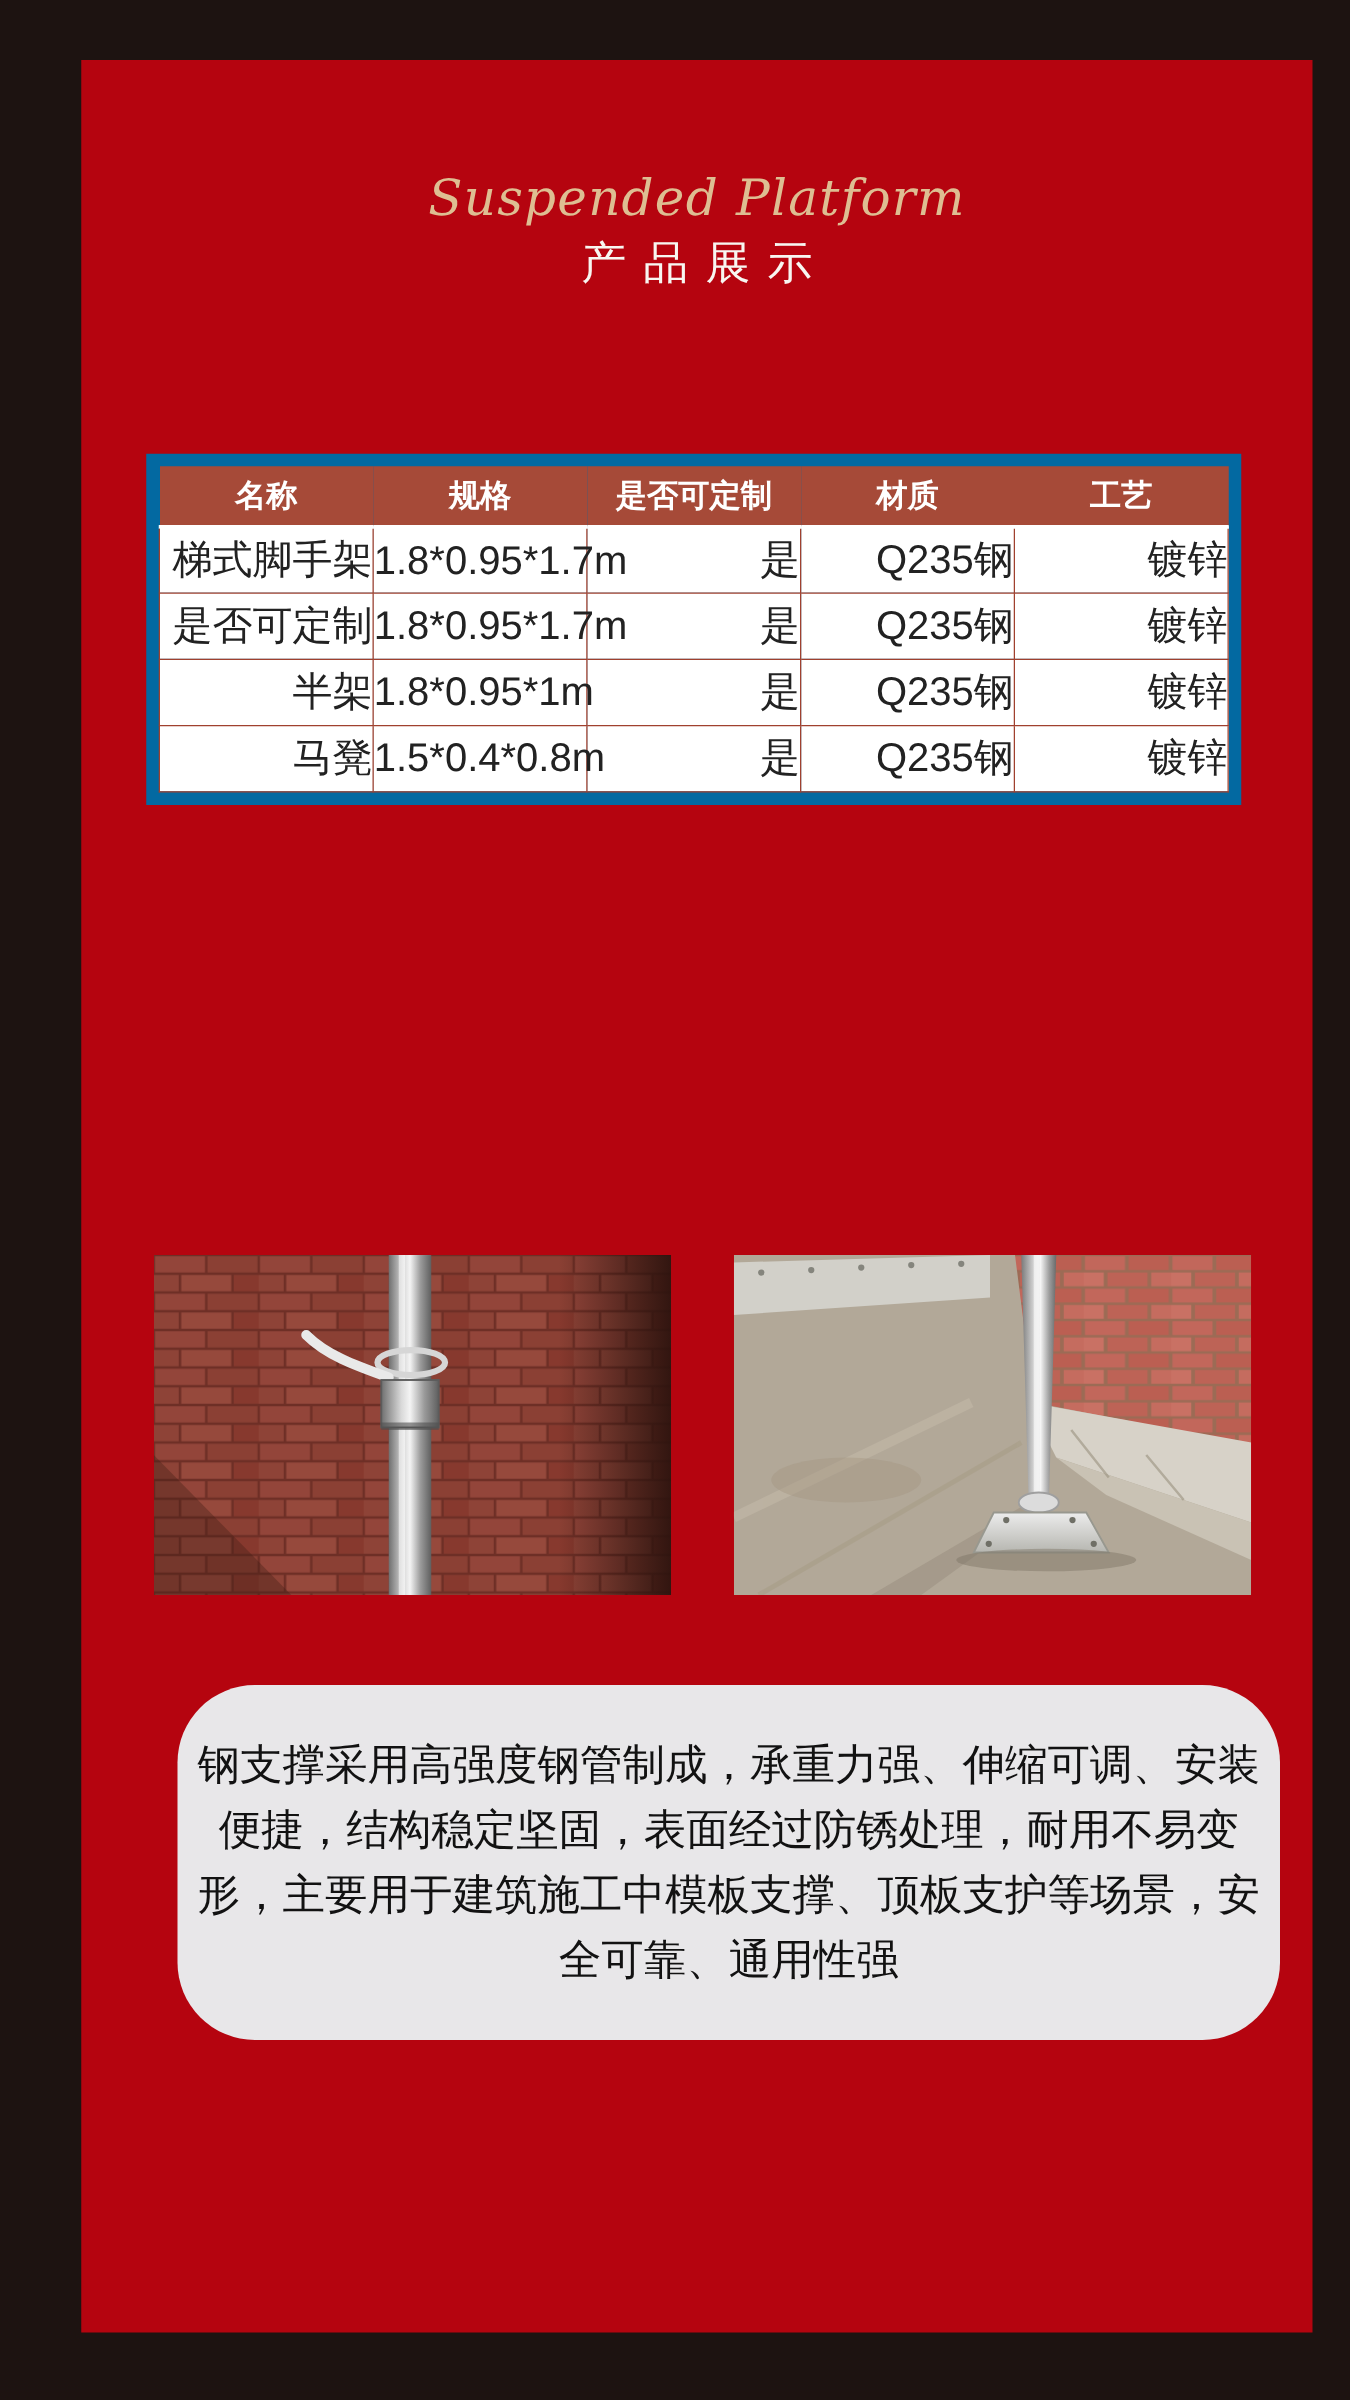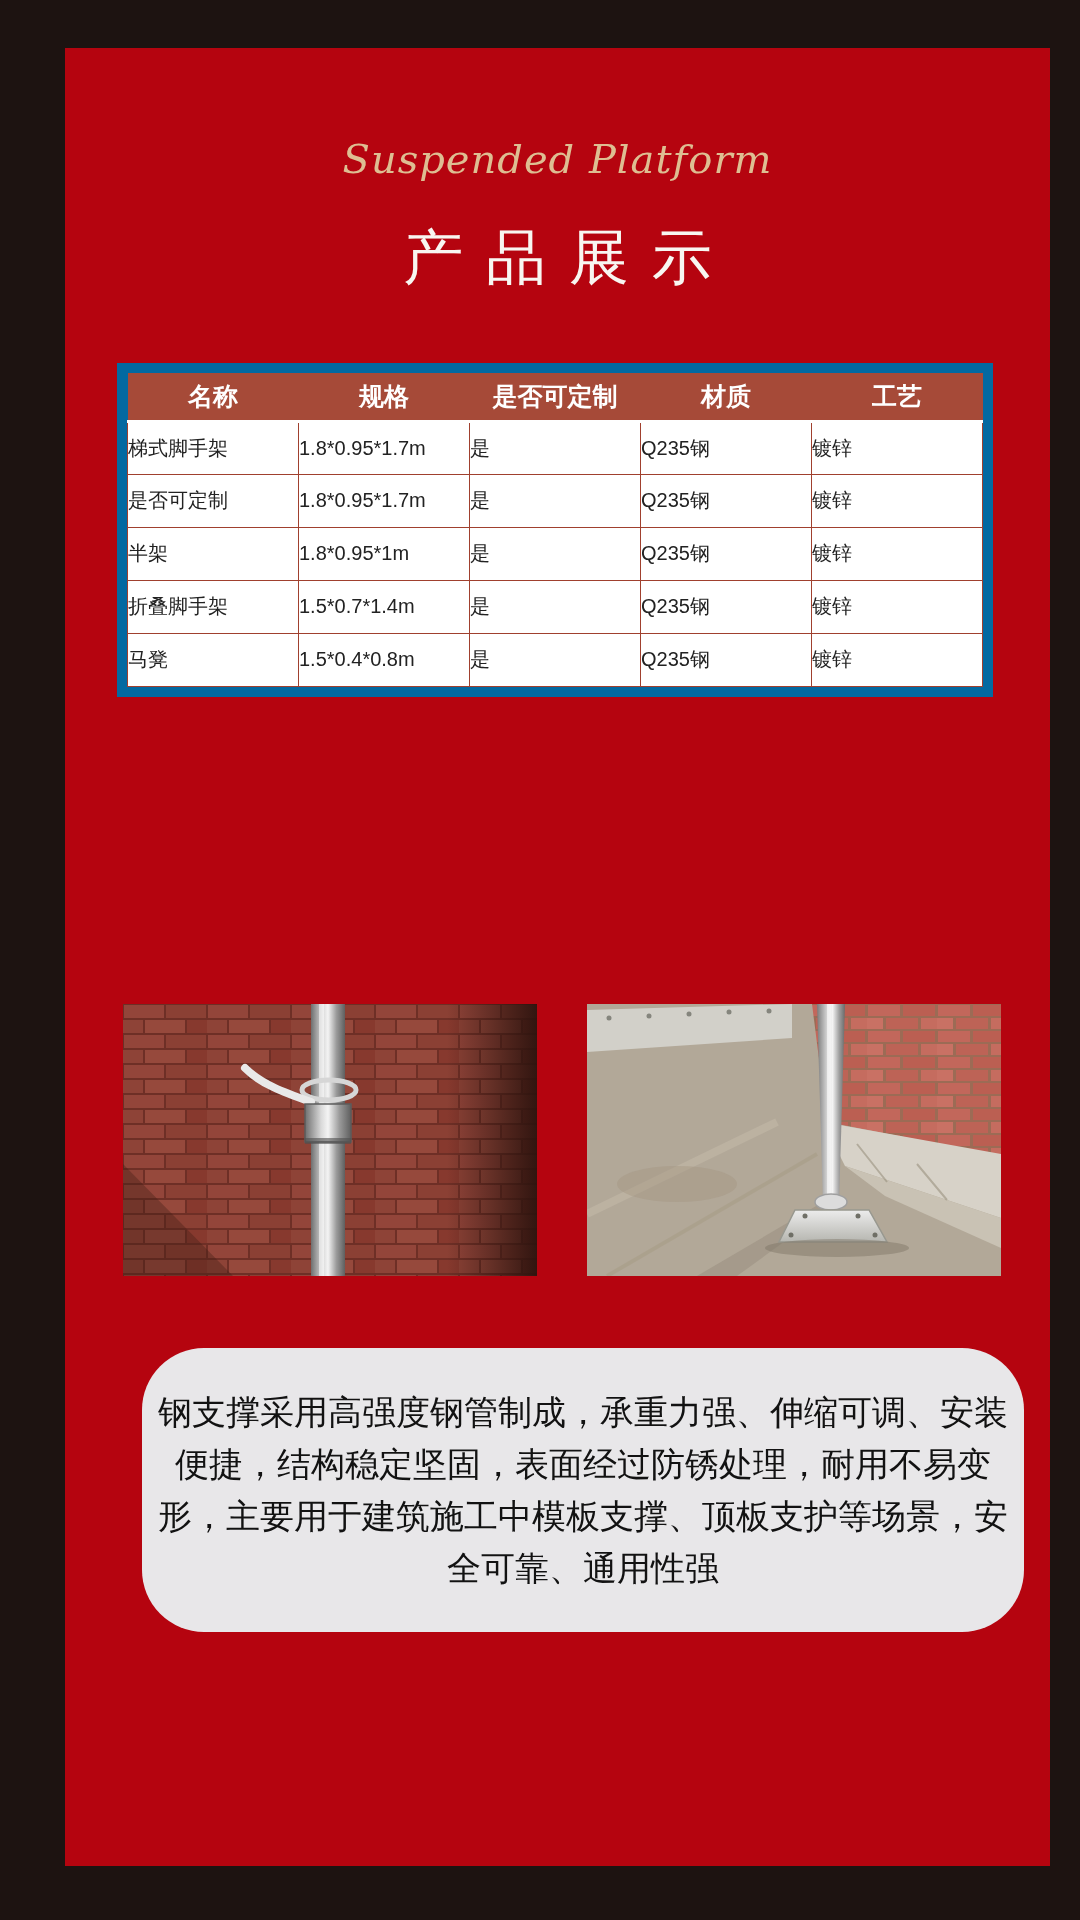--- a/index.html
+++ b/index.html
@@ -32,26 +32,25 @@
     font-family:"DejaVu Serif","Liberation Serif",serif;
     font-style:italic;
     font-size:40px;
     color:var(--gold-script);
     letter-spacing:1px;
   }
   .page-title{
     position:absolute;
     left:0; top:138px; width:100%;
     text-align:center;
-    font-size:60px;
+    font-size:36px;
     font-weight:400;
     color:#f8f6f1;
     letter-spacing:0.38em;
     text-indent:0.38em;
-    margin-top:32px;
   }
   
   .table-card{
     position:absolute;
     left:52px; top:315px;
     width:876px;
     background:#0369a1;
     padding:10px;
   }
   table.spec{
@@ -64,22 +63,22 @@
     color:#ffffff;
     font-size:25px;
     font-weight:700;
     height:48px;
     border:none;
     border-bottom:3px solid #ffffff;
   }
   table.spec td{
     background:#ffffff;
     color:#222222;
-    font-size:20px;
-    text-align:left;
+    font-size:32px;
+    text-align:right;
     height:53px;
     border:1px solid var(--table-border);
   }
   
   .photo-row{
     position:absolute;
     left:58px; top:956px;
     width:878px;
     display:flex;
     justify-content:space-between;
@@ -140,27 +139,20 @@
           <tr>
             <td>是否可定制</td>
             <td>1.8*0.95*1.7m</td>
             <td>是</td>
             <td>Q235钢</td>
             <td>镀锌</td>
           </tr>
           <tr>
             <td>半架</td>
             <td>1.8*0.95*1m</td>
-            <td>是</td>
-            <td>Q235钢</td>
-            <td>镀锌</td>
-          </tr>
-          <tr>
-            <td>折叠脚手架</td>
-            <td>1.5*0.7*1.4m</td>
             <td>是</td>
             <td>Q235钢</td>
             <td>镀锌</td>
           </tr>
           <tr>
             <td>马凳</td>
             <td>1.5*0.4*0.8m</td>
             <td>是</td>
             <td>Q235钢</td>
             <td>镀锌</td>

